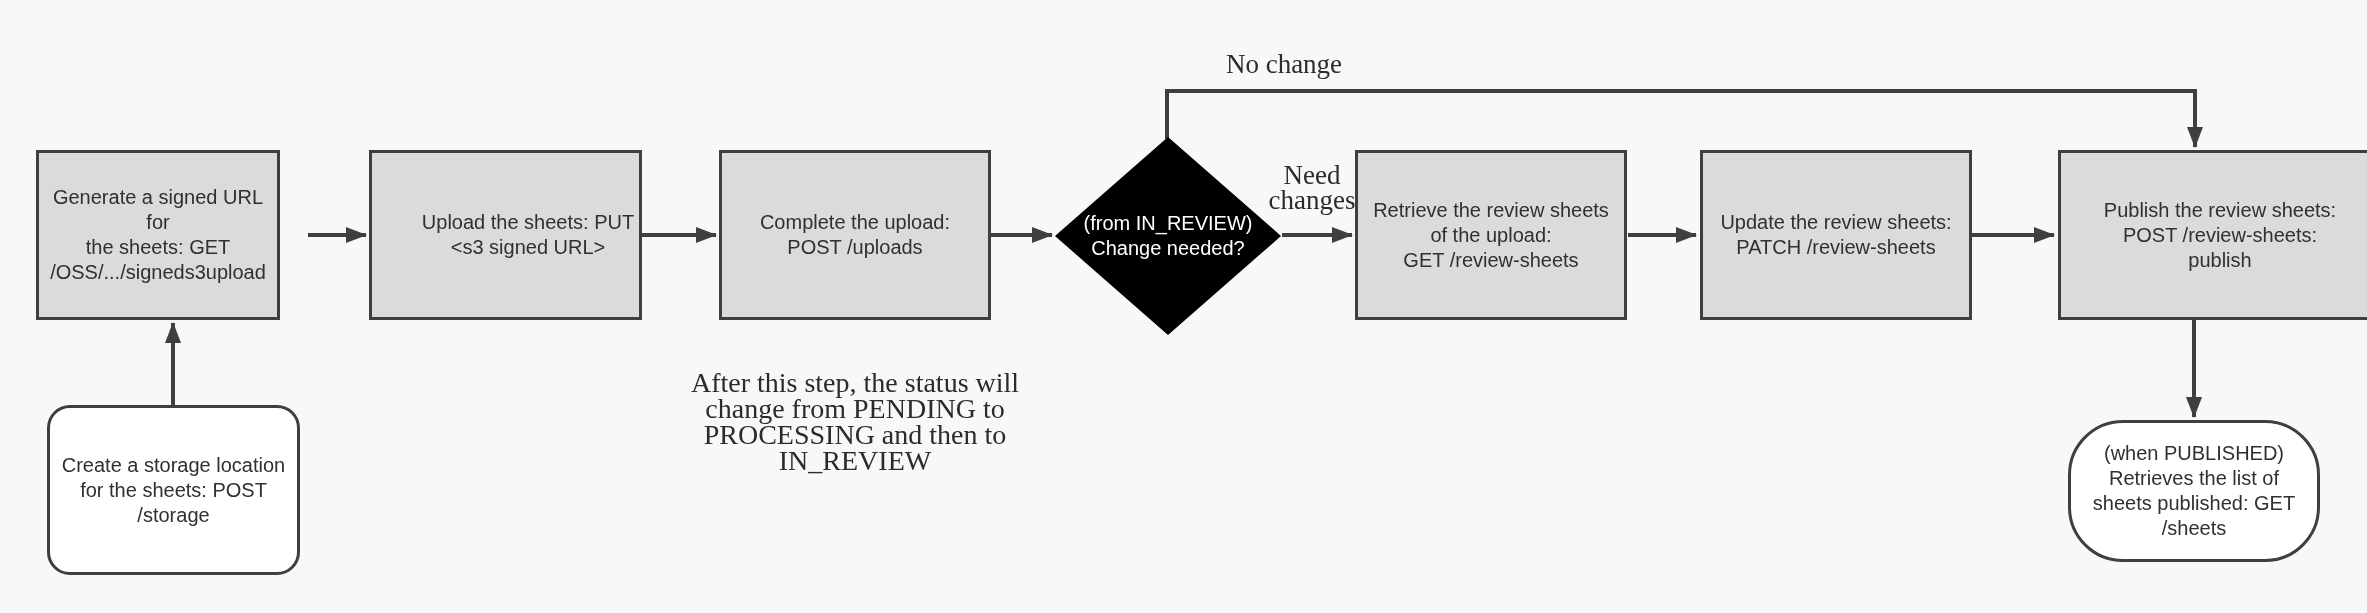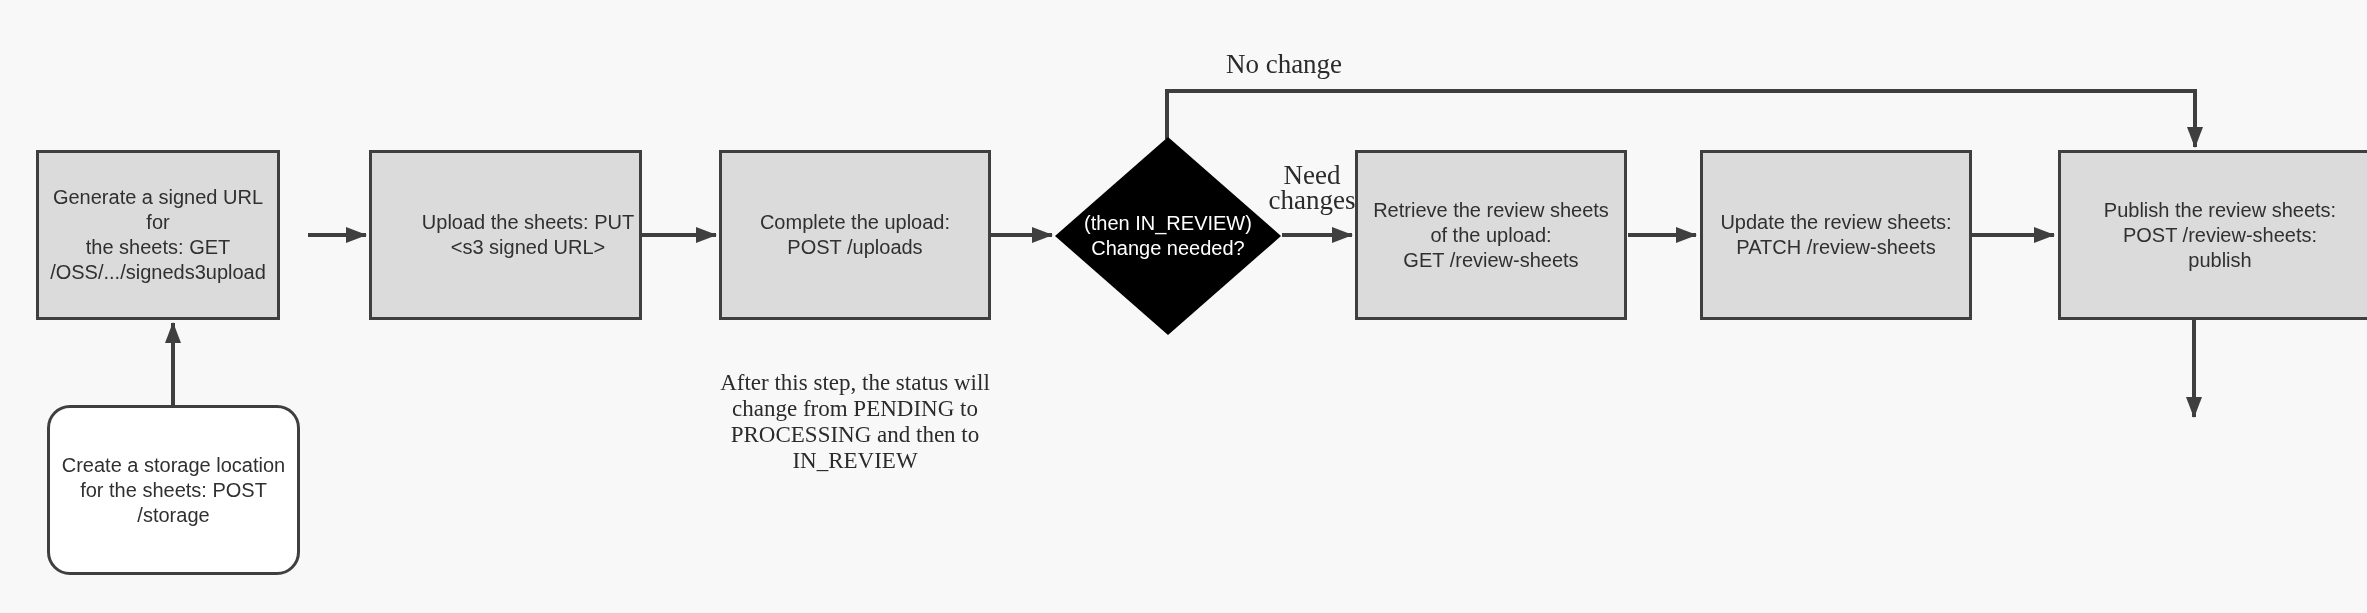--- a/index.html
+++ b/index.html
@@ -63,21 +63,21 @@
     color: #2b2b2b;
     text-align: center;
     white-space: pre-line;
     z-index: 3;
   }
 
   .note {
     position: absolute;
     transform: translateX(-50%);
     font-family: "Liberation Serif", serif;
-    font-size: 23px;
+    font-size: 28px;
     line-height: 26px;
     color: #2b2b2b;
     text-align: center;
     white-space: pre-line;
     z-index: 2;
   }
 </style>
 </head>
 <body>
 
@@ -125,41 +125,47 @@
     <span class="label">Upload the sheets: PUT
 &lt;s3 signed URL&gt;</span>
   </div>
 
   <div class="node process" style="left:719px; top:150px; width:272px; height:170px;">
     <span class="label">Complete the upload:
 POST /uploads</span>
   </div>
 
   <div class="node decision" style="left:1055px; top:137px; width:226px; height:198px;">
-    <span class="label">(then IN_REVIEW)
+    <span class="label">(from IN_REVIEW)
 Change needed?</span>
   </div>
 
   <div class="node process" style="left:1355px; top:150px; width:272px; height:170px;">
     <span class="label">Retrieve the review sheets
 of the upload:
 GET /review-sheets</span>
   </div>
 
   <div class="node process" style="left:1700px; top:150px; width:272px; height:170px;">
     <span class="label">Update the review sheets:
 PATCH /review-sheets</span>
   </div>
 
   <div class="node process" style="left:2058px; top:150px; width:324px; height:170px;">
     <span class="label">Publish the review sheets:
 POST /review-sheets:
 publish</span>
   </div>
 
+  <div class="node terminal" style="left:2068px; top:420px; width:252px; height:142px; border-radius:55px;">
+    <span class="label">(when PUBLISHED)
+Retrieves the list of
+sheets published: GET
+/sheets</span>
+  </div>
 
   <div class="edge-label" style="left:1284px; top:52px;">No change</div>
 
   <div class="edge-label" style="left:1312px; top:163px;">Need
 changes</div>
 
   <div class="note" style="left:855px; top:370px; width:340px;">After this step, the status will
 change from PENDING to
 PROCESSING and then to
 IN_REVIEW</div>

